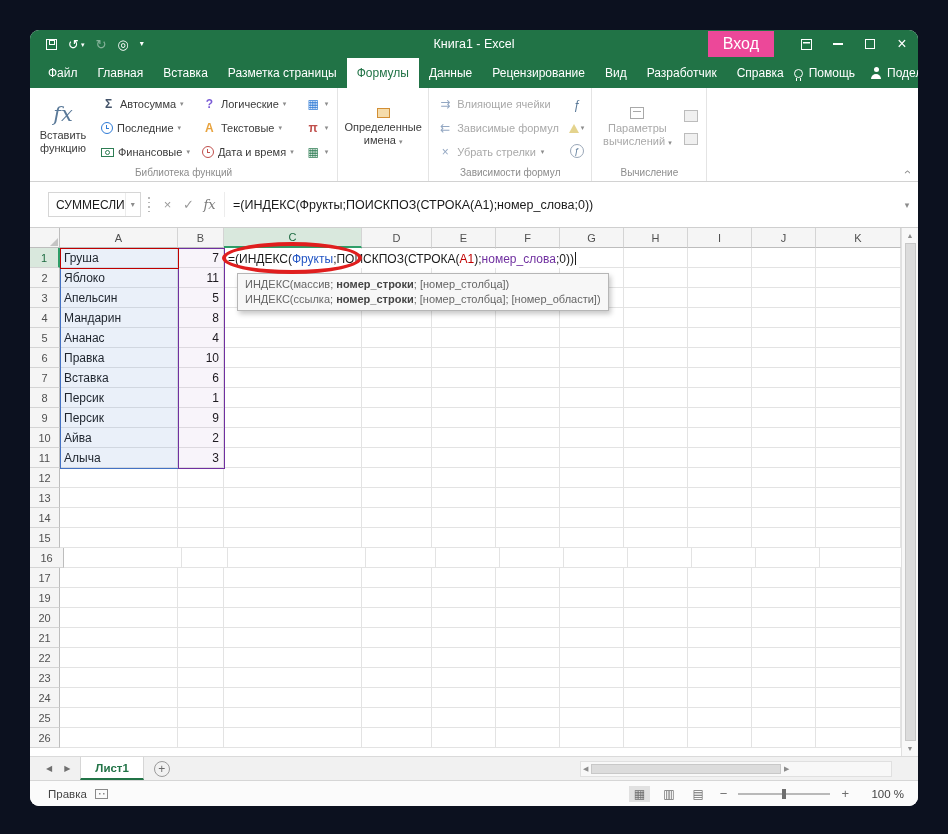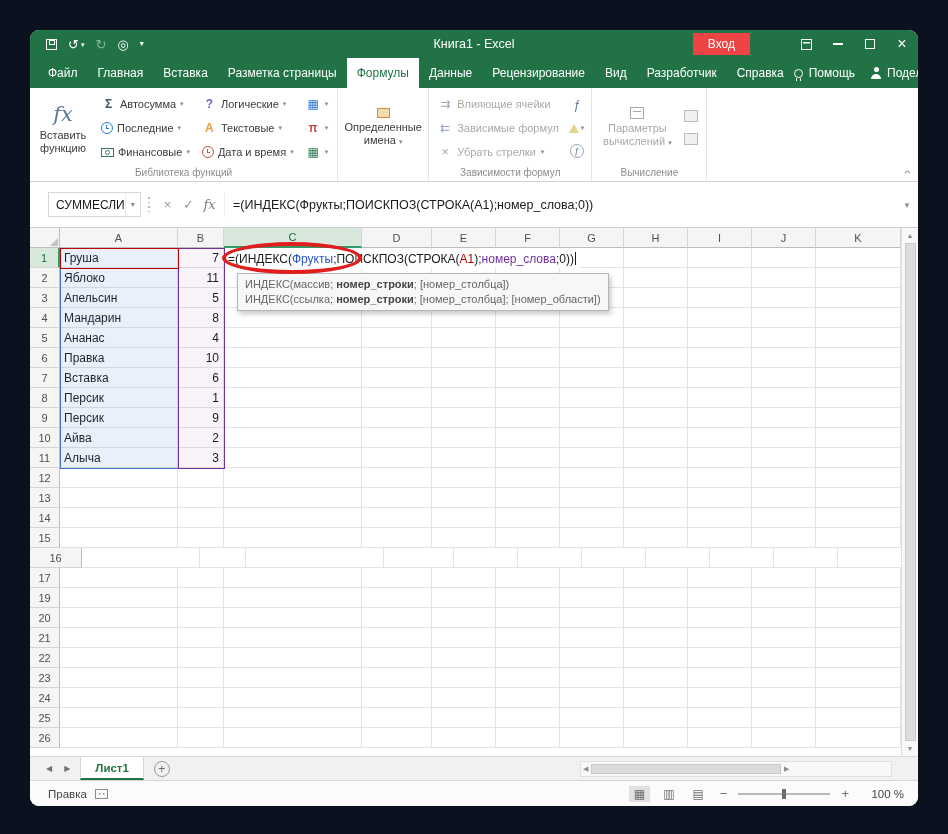--- a/index.html
+++ b/index.html
@@ -12,21 +12,21 @@
   .titlebar{height:28px;background:#217346;display:flex;align-items:center;position:relative;color:#fff;flex:0 0 auto}
   .qat{display:flex;align-items:center;gap:11px;margin-left:16px;z-index:2}
   .qicon{display:flex;align-items:center;justify-content:center;color:#fff;font-size:13px;line-height:1}
   .qicon.small{font-size:8px}
   .qicon.dis{opacity:.45}
   .qcaret{font-size:7px;margin-left:2px}
   .i-save{width:11px;height:11px;border:1.5px solid #fff;position:relative;display:inline-block}
   .i-save::after{content:"";position:absolute;top:0;left:2px;width:4px;height:3.5px;border:1px solid #fff}
   .title{position:absolute;left:0;right:0;text-align:center;font-size:12.5px;pointer-events:none}
   .tb-right{margin-left:auto;display:flex;align-items:center;z-index:2;height:100%}
-  .signin{background:#ef4444;padding:4px 15px;font-size:12px;margin-right:40px;cursor:default}
+  .signin{background:#ec4899;padding:4px 15px;font-size:16px;margin-right:16px;cursor:default}
   .wicon{width:32px;height:100%;display:flex;align-items:center;justify-content:center}
   .wicon.close{font-size:16px}
   .i-ropts{width:11px;height:11px;border:1.5px solid #fff;background:linear-gradient(#fff,#fff) 50% 30%/7px 1.5px no-repeat}
   .i-min{width:10px;height:1.5px;background:#fff;display:inline-block}
   .i-max{width:10px;height:10px;border:1.5px solid #fff;display:inline-block}
 
   
   .tabrow{height:30px;background:#217346;display:flex;align-items:flex-end;color:#fff;flex:0 0 auto}
   .rtabs{display:flex;height:100%;margin-left:8px}
   .rtab{padding:0 10px;line-height:30px;font-size:12px;white-space:nowrap;cursor:default}
@@ -536,21 +536,21 @@
             <div class="gc" style="width: 70px;"></div>
             <div class="gc" style="width: 64px;"></div>
             <div class="gc" style="width: 64px;"></div>
             <div class="gc" style="width: 64px;"></div>
             <div class="gc" style="width: 64px;"></div>
             <div class="gc" style="width: 64px;"></div>
             <div class="gc" style="width: 64px;"></div>
             <div class="gc" style="width: 85px;"></div>
           </div>
           <div class="grow">
-            <div class="grh" style="width: 52px;">16</div>
+            <div class="grh" style="width: 34px;">16</div>
             <div class="gc" style="width: 118px;"></div>
             <div class="gc" style="width: 46px;"></div>
             <div class="gc" style="width: 138px;"></div>
             <div class="gc" style="width: 70px;"></div>
             <div class="gc" style="width: 64px;"></div>
             <div class="gc" style="width: 64px;"></div>
             <div class="gc" style="width: 64px;"></div>
             <div class="gc" style="width: 64px;"></div>
             <div class="gc" style="width: 64px;"></div>
             <div class="gc" style="width: 64px;"></div>

